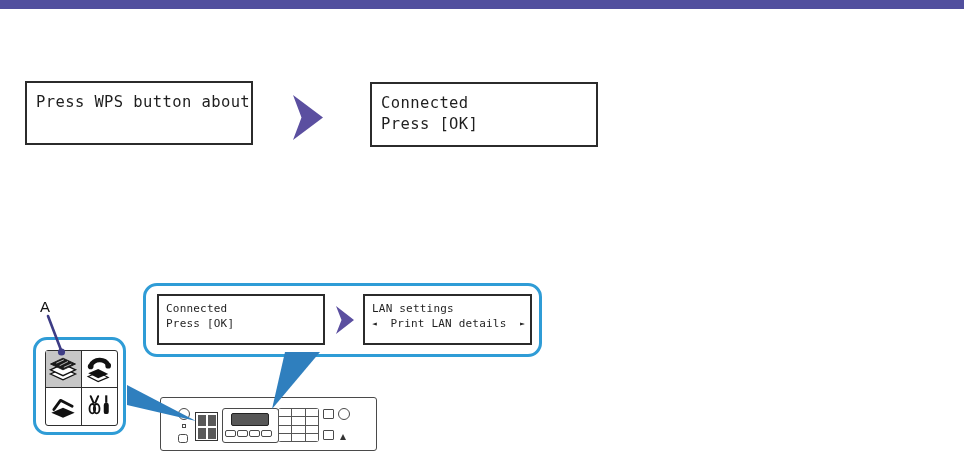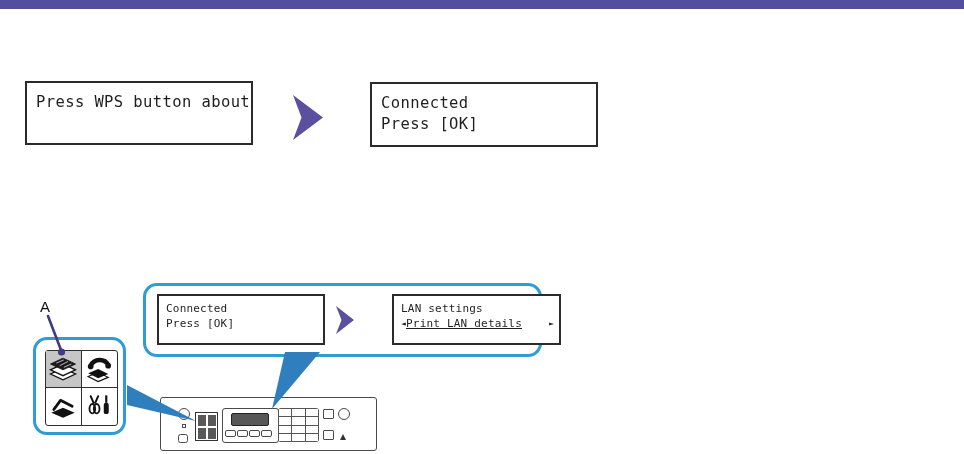--- a/index.html
+++ b/index.html
@@ -19,21 +19,21 @@
     white-space:nowrap;
   }
   .lcd-lg{font-size:15.5px;letter-spacing:.4px;}
   .lcd-lg .ln{padding-left:9px;line-height:21px;}
   .lcd-lg .ln1{margin-top:9px;}
   .lcd-sm{font-size:11px;letter-spacing:.2px;}
   .lcd-sm .ln{padding-left:7px;line-height:15px;}
   .lcd-sm .ln1{margin-top:5px;}
   .lcd-sm .ln2-nav{display:flex;align-items:center;padding:0 5px 0 7px;line-height:15px;}
   .lcd-sm .nav-arrow{font-size:8px;line-height:15px;}
-  .lcd-sm .nav-label{flex:1;text-decoration:underline;}
+  .lcd-sm .nav-label{flex:1;text-align:center;}
 
   
   .callout{
     background:#fff;border:3px solid #2f9cd6;border-radius:14px;box-sizing:border-box;
   }
 
   
   #mode-grid{
     left:45px;top:350px;width:73px;height:76px;border:1.5px solid #2e2e2e;
     border-radius:3px;box-sizing:border-box;display:grid;
@@ -137,21 +137,21 @@
     </div>
   </div>
 
   <div class="abs callout" style="left:143px;top:283px;width:399px;height:74px;"></div>
 
   <div class="abs lcd lcd-sm" style="left:157px;top:294px;width:168px;height:51px;">
     <div class="ln ln1">Connected</div>
     <div class="ln">Press [OK]</div>
   </div>
 
-  <div class="abs lcd lcd-sm" style="left:363px;top:294px;width:169px;height:51px;margin-left:29px;">
+  <div class="abs lcd lcd-sm" style="left:363px;top:294px;width:169px;height:51px;">
     <div class="ln ln1">LAN settings</div>
     <div class="ln2-nav">
       <span class="nav-arrow">◄</span>
       <span class="nav-label">Print LAN details</span>
       <span class="nav-arrow">►</span>
     </div>
   </div>
 
   <div id="op-panel" class="abs"></div>
   <div id="pp-circle-left" class="abs outline"></div>

